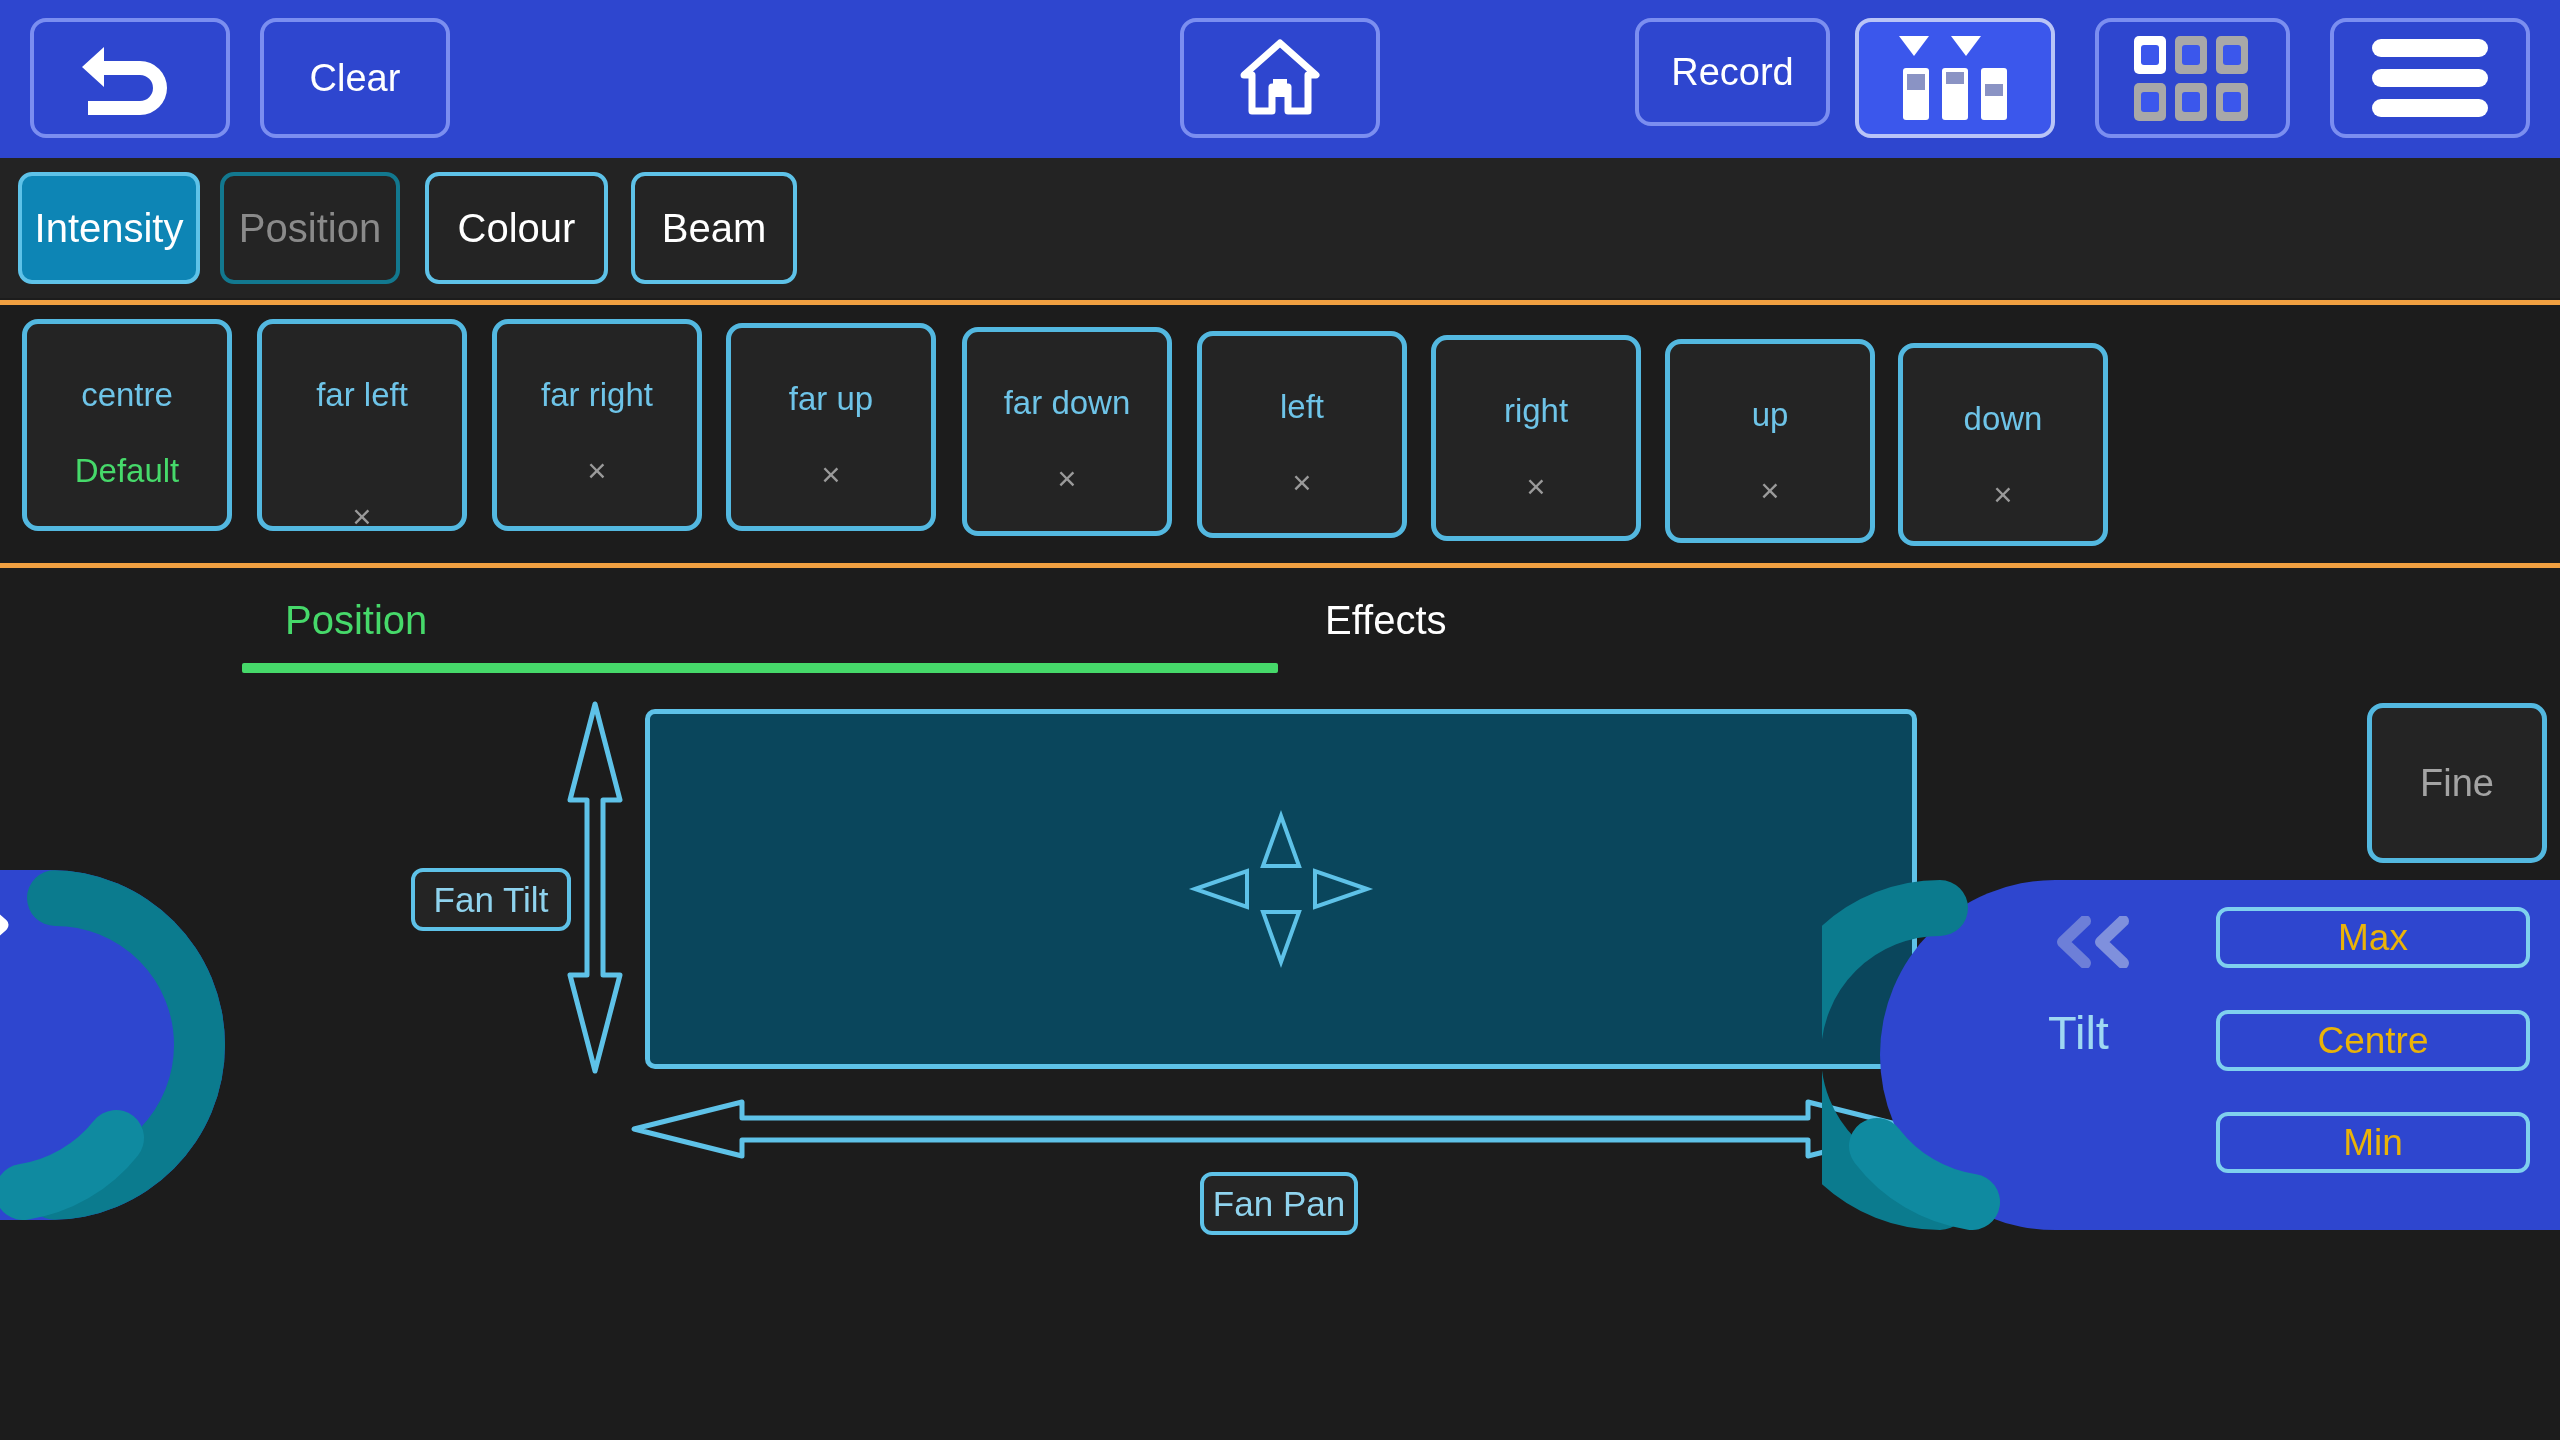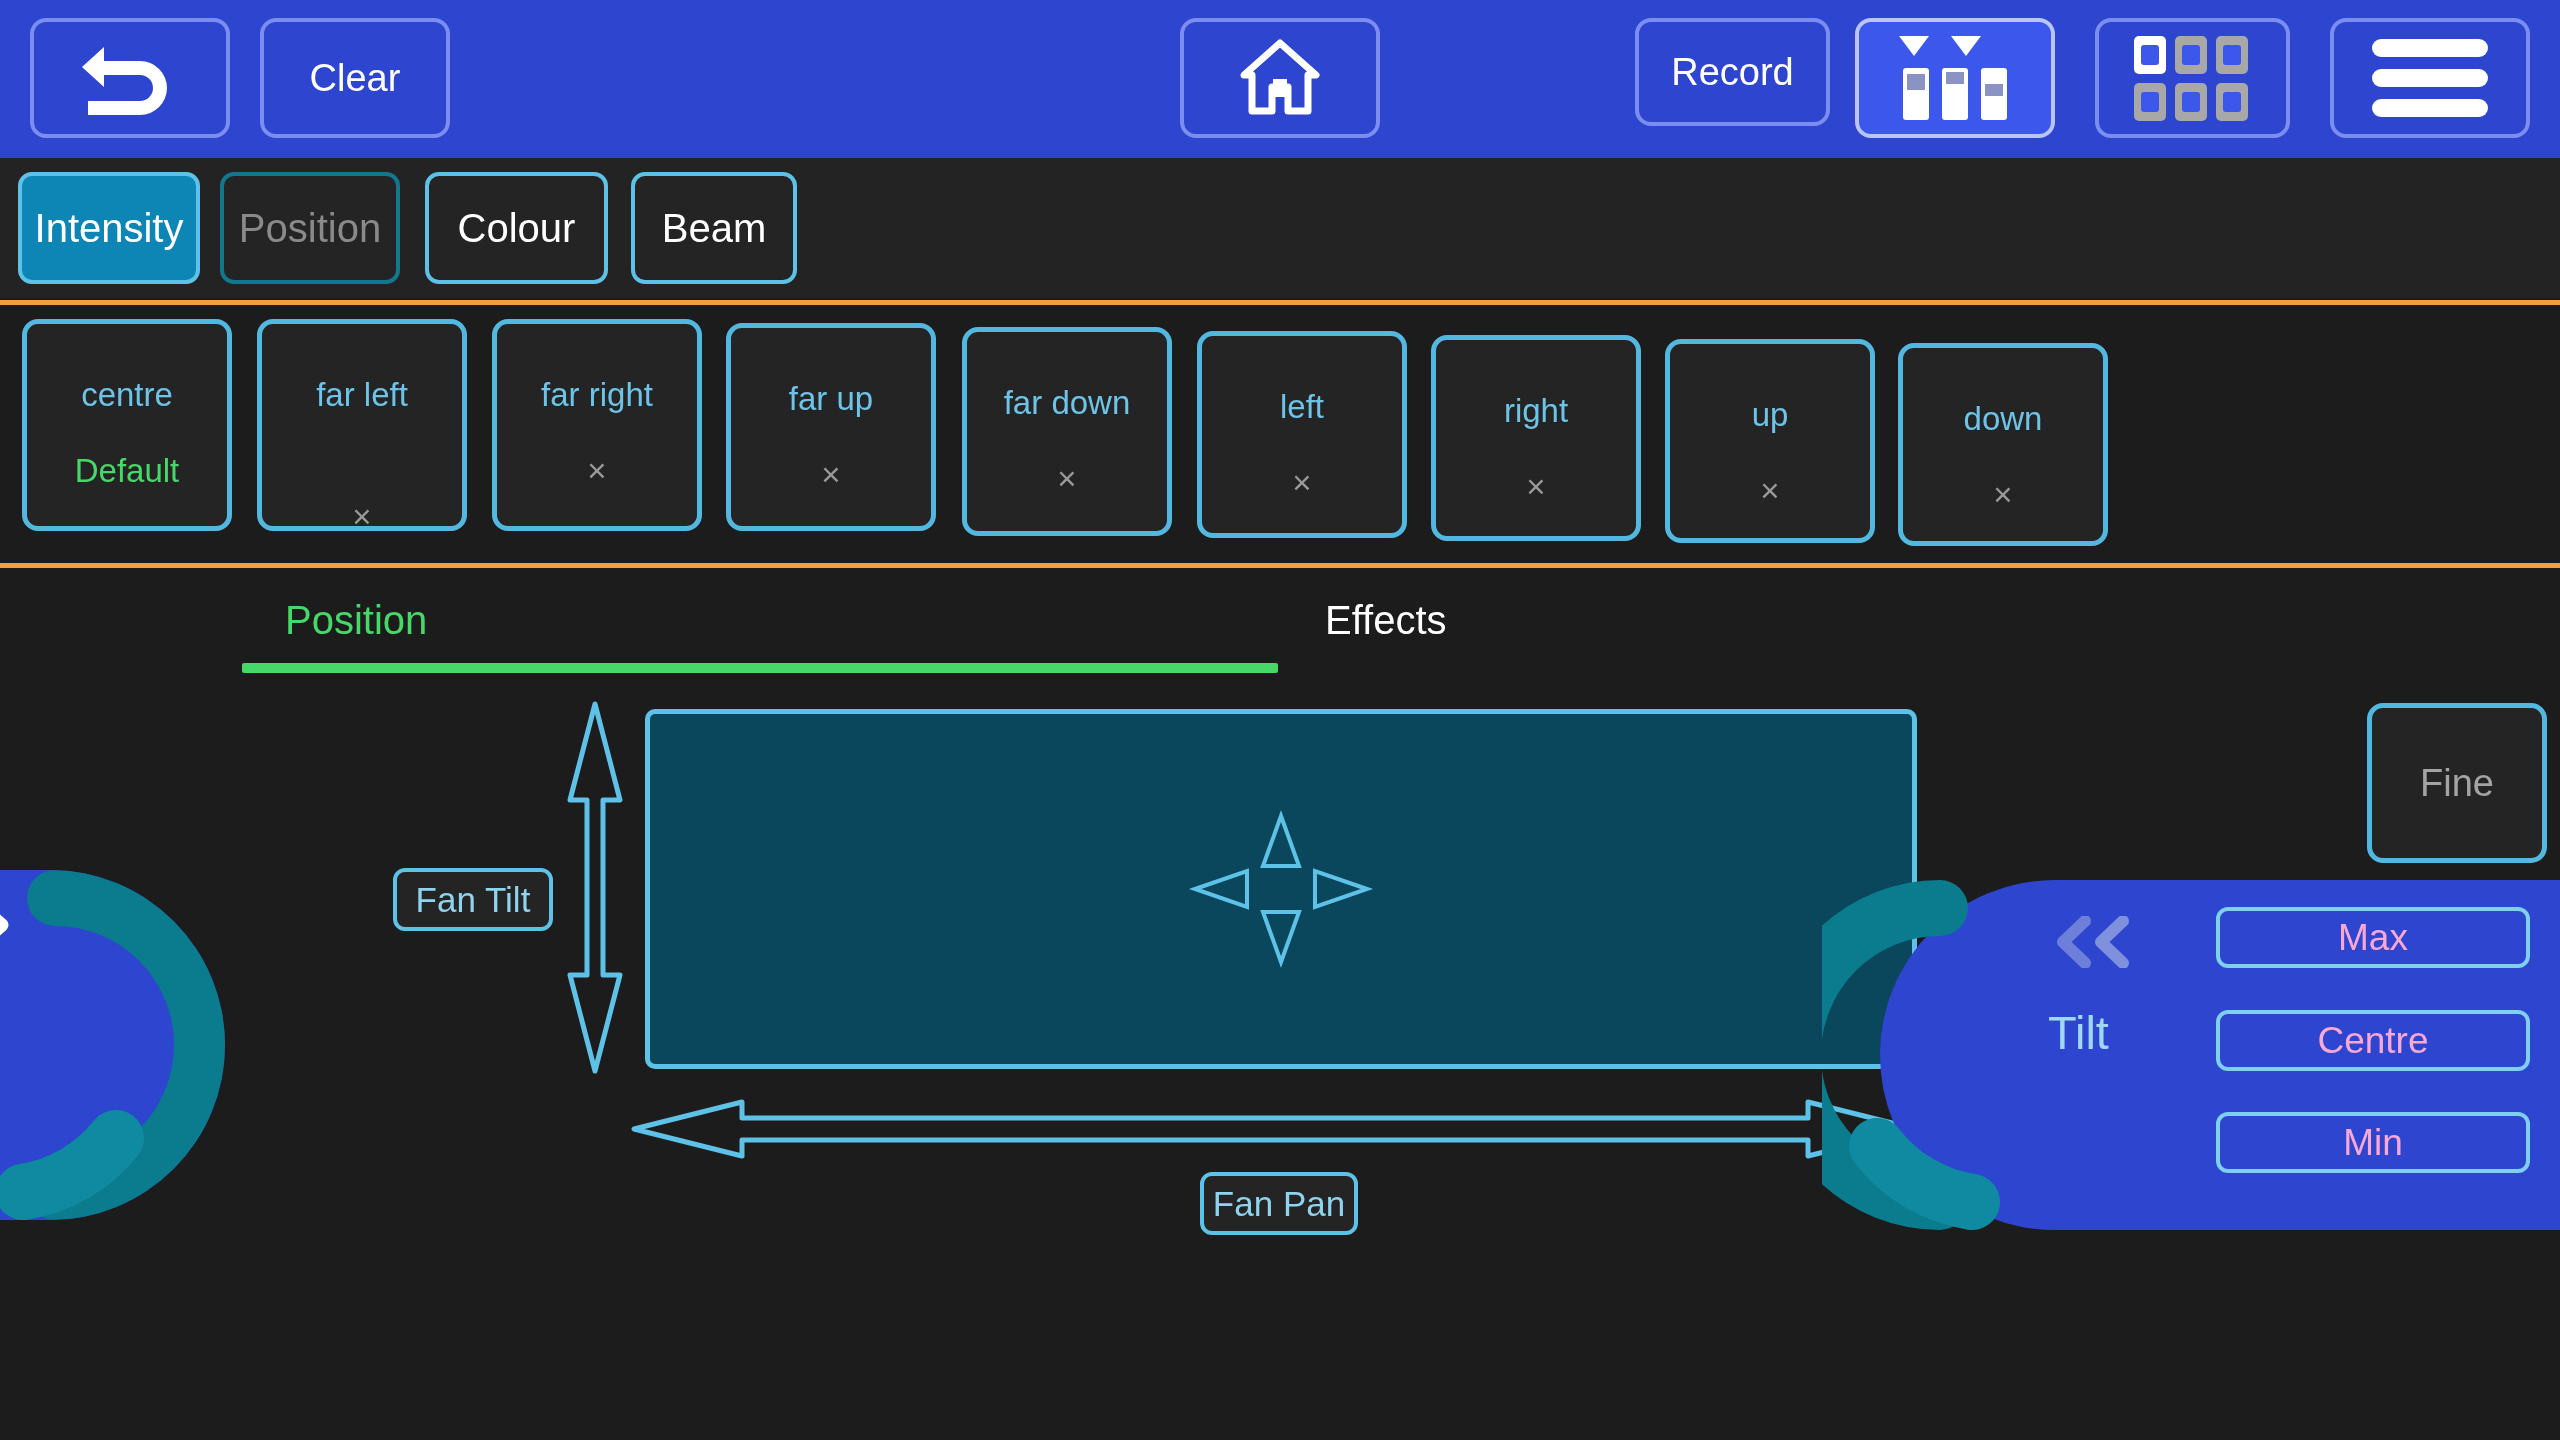--- a/index.html
+++ b/index.html
@@ -100,21 +100,21 @@
      width: 200px; height: 170px; }
 
   .fan-tilt-arrow { position: absolute; left: 560px; top: 700px; width: 70px; height: 375px; }
   .fan-pan-arrow { position: absolute; left: 630px; top: 1090px; width: 1290px; height: 78px; }
 
   .fan-chip {
     position: absolute; border: 4px solid #5ec2e8; border-radius: 12px;
     background: #242424; color: #8fd3ee; font-size: 35px;
     display: flex; align-items: center; justify-content: center;
   }
-  .fan-chip.tilt { left: 393px; top: 868px; width: 160px; height: 63px; }
+  .fan-chip.tilt { left: 411px; top: 868px; width: 160px; height: 63px; }
   .fan-chip.pan { left: 1200px; top: 1172px; width: 158px; height: 63px; }
 
   .fine-btn {
     position: absolute; left: 2367px; top: 703px; width: 180px; height: 160px;
     border: 5px solid #53b8e0; border-radius: 16px; background: #242424;
     color: #a3a3a3; font-size: 38px; display: flex; align-items: center; justify-content: center;
   }
 
   
   .wheel-pan {
@@ -125,21 +125,21 @@
     position: absolute; left: 1880px; top: 880px; width: 1000px; height: 350px;
     background: #2e46cf; border-radius: 175px 0 0 175px;
   }
   .wheel-label { position: absolute; color: #9fd8f2; font-size: 47px; }
   .chev-group { position: absolute; display: flex; }
   .chev-group svg { display:block; }
 
   .tilt-btn {
     position: absolute; left: 2216px; width: 314px; height: 61px;
     border: 4px solid #7fd0ee; border-radius: 12px; background: #2e46cf;
-    color: #f9a8d4; font-size: 37px;
+    color: #eab308; font-size: 37px;
     display: flex; align-items: center; justify-content: center;
   }
 
   
   .exec-bar { position: absolute; left: 0; top: 1258px; width: 2560px; height: 182px; background: #1c1c1c; }
 </style>
 </head>
 <body>
 
 <div id="app">

